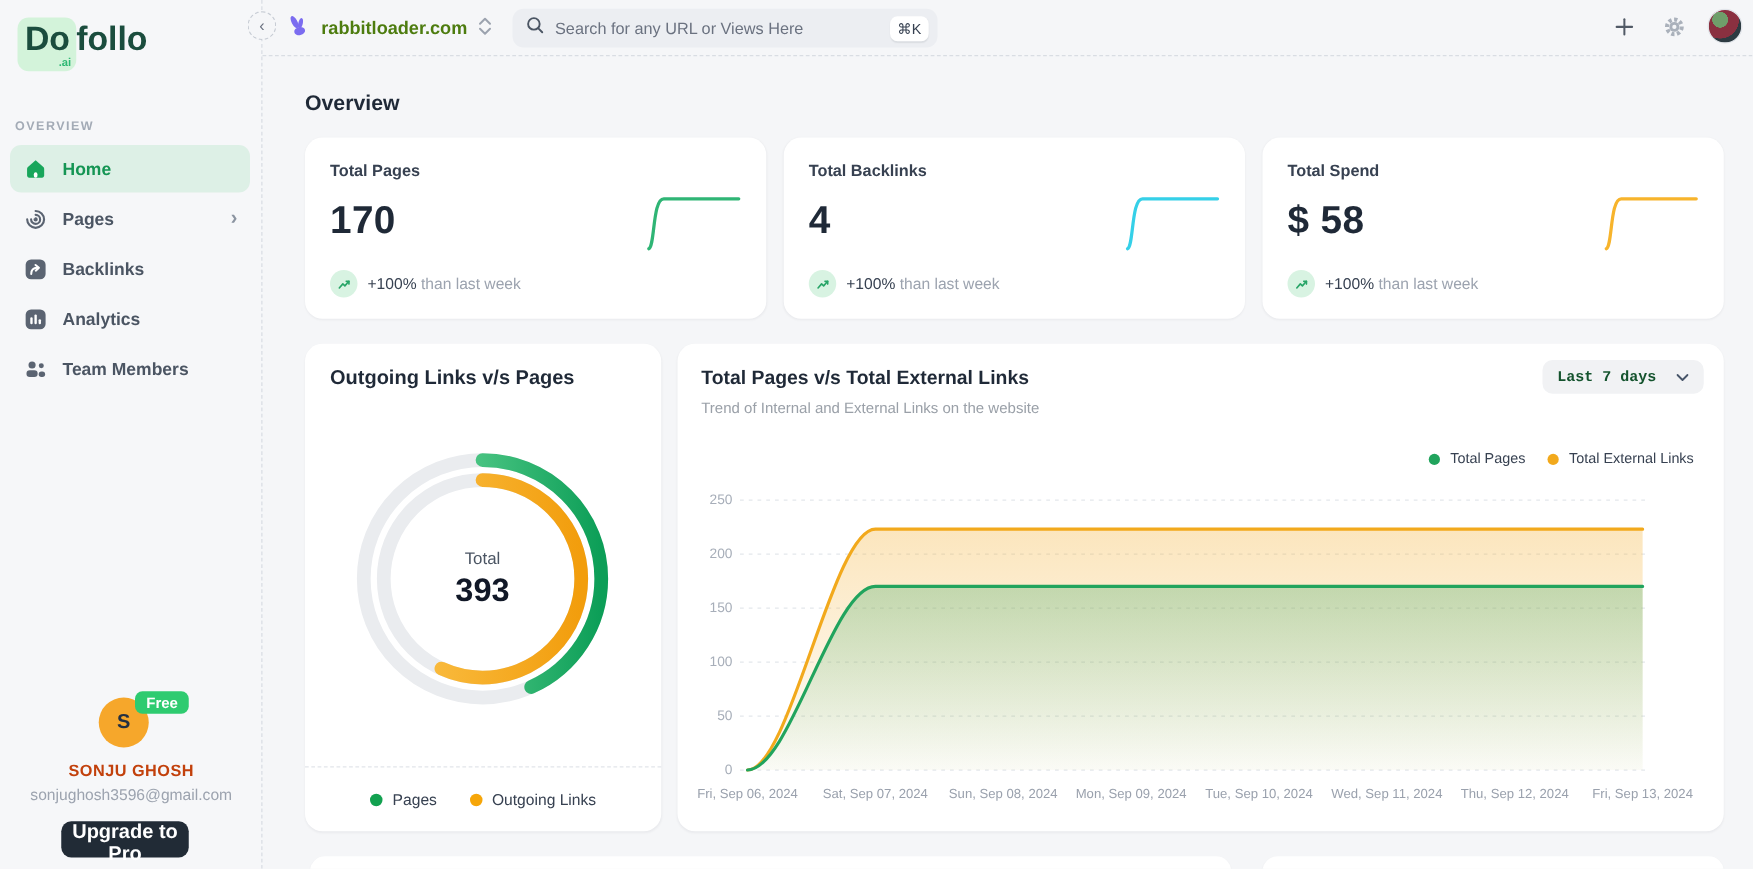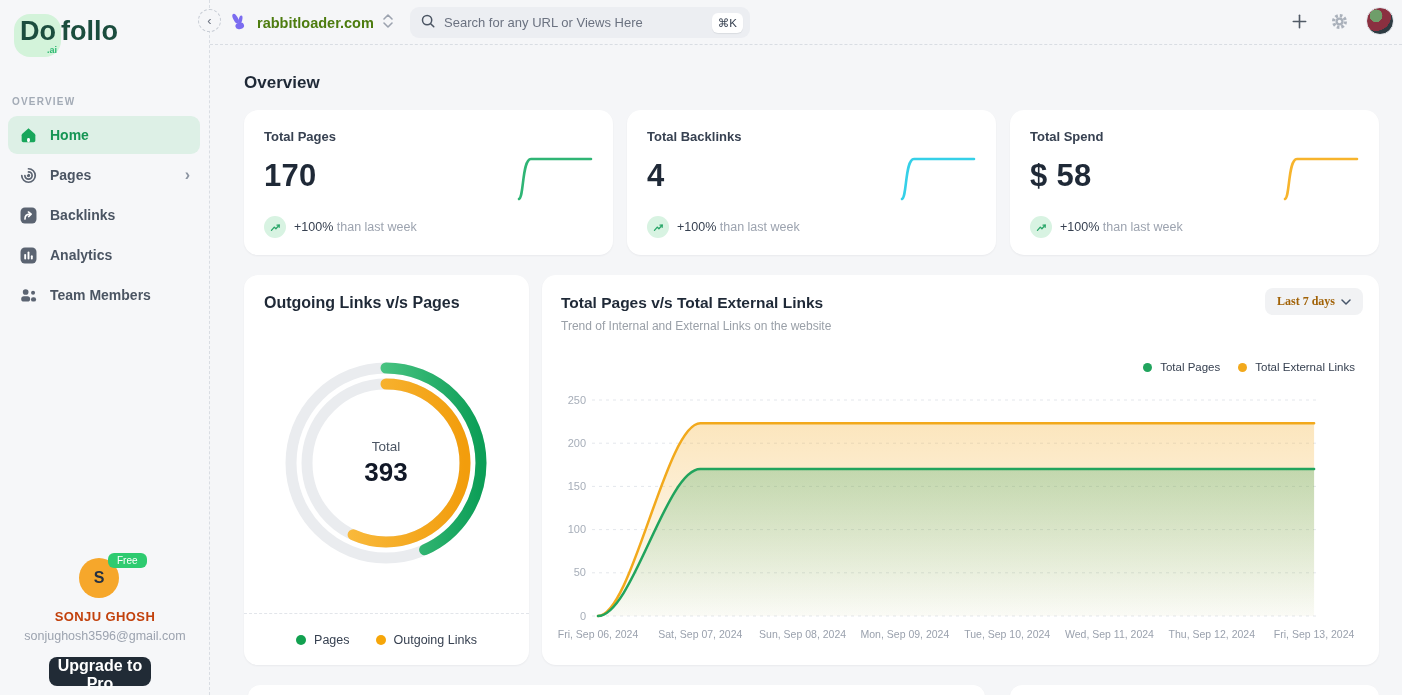--- a/index.html
+++ b/index.html
@@ -4,40 +4,40 @@
 <style>
   * { margin:0; padding:0; box-sizing:border-box; }
   html,body { width:1402px; height:695px; overflow:hidden; }
   body { font-family:"Liberation Sans", sans-serif; background:#f5f6f8; color:#1f2937; }
   .screen { position:relative; width:1402px; height:695px; }
 
   
   .sidebar { position:absolute; left:0; top:0; width:210px; height:695px;
              background:#f6f7f9; border-right:1px dashed #d9dde3; }
   .logo { position:absolute; left:14px; top:14px; display:flex; align-items:flex-start; }
-  .logo-do { position:relative; background:#d3f3da; border-radius:16px; padding:4px 5px 12px 6px;
+  .logo-do { position:relative; background:#d3f3da; border-radius:9px; padding:4px 5px 12px 6px;
              font-size:27px; font-weight:800; color:#1b4d3e; line-height:1; }
   .logo-ai { position:absolute; right:4px; bottom:2px; font-size:9px; font-weight:700; color:#2eb873; }
   .logo-rest { font-size:27px; font-weight:800; color:#1b4d3e; line-height:1; padding-top:4px; }
 
   .section-label { position:absolute; left:12px; top:96px; font-size:10px; font-weight:700;
                    letter-spacing:1.2px; color:#a3abb6; }
   .menu { position:absolute; left:8px; top:116px; width:192px; display:flex; flex-direction:column; gap:2px; }
   .menu-item { display:flex; align-items:center; gap:12px; height:38px; padding:0 10px;
                border-radius:9px; font-size:14px; font-weight:600; color:#4b5563; cursor:pointer; }
   .menu-item .mi-icon { width:20px; height:20px; flex:0 0 20px; display:flex; align-items:center; justify-content:center; }
   .menu-item.active { background:#ddf0e6; color:#159554; }
   .menu-item .chev { margin-left:auto; color:#8b94a1; font-size:16px; line-height:1; }
 
   .user-box { position:absolute; left:5px; bottom:0; width:200px; height:150px; text-align:center; }
   .user-avatar { position:absolute; left:74px; top:13px; width:40px; height:40px; border-radius:50%;
                  background:#f6a72b; color:#243042; font-size:16px; font-weight:700;
                  display:flex; align-items:center; justify-content:center; }
   .plan-badge { position:absolute; left:103px; top:8px; background:#2ecb70; color:#fff;
-                font-size:10px; font-weight:400; padding:2px 9px; border-radius:6px; }
+                font-size:12px; font-weight:700; padding:2px 9px; border-radius:6px; }
   .user-name { position:absolute; top:64px; width:100%; font-size:13px; font-weight:700;
                letter-spacing:.4px; color:#c2410c; }
   .user-email { position:absolute; top:84px; width:100%; font-size:12.5px; color:#9ca3af; }
   .upgrade-btn { position:absolute; left:44px; top:112px; width:102px; height:29px; background:#212b36;
                  color:#fff; border:none; border-radius:8px; font-size:16px; font-weight:700;
                  font-family:inherit; cursor:pointer; }
 
   
   .topbar { position:absolute; left:210px; top:0; width:1192px; height:45px;
             border-bottom:1px dashed #d9dde3; }
@@ -86,22 +86,22 @@
   .donut-center .dc-value { font-size:26px; font-weight:700; color:#111827; }
   .donut-legend { position:absolute; left:0; bottom:0; width:100%; height:52px;
                   border-top:1px dashed #e2e5ea; display:flex; align-items:center; justify-content:center; gap:26px; }
   .legend-item { display:flex; align-items:center; gap:8px; font-size:12.5px; color:#374151; cursor:pointer; }
   .legend-dot { width:10px; height:10px; border-radius:50%; }
 
   .chart-card { left:542px; top:275px; width:837px; height:390px; }
   .chart-card .card-title { position:absolute; left:19px; top:19px; font-size:15.5px; }
   .chart-subtitle { position:absolute; left:19px; top:44px; font-size:12px; color:#9aa0a8; }
   .range-btn { position:absolute; right:16px; top:13px; height:27px; background:#f1f2f4; border:none;
-               border-radius:8px; font-size:12px; color:#a16207; font-family:Liberation Serif, serif; font-weight:600;
-               padding:0 12px; display:flex; align-items:center; gap:6px; cursor:pointer; }
+               border-radius:8px; font-size:12px; color:#14532d; font-family:Liberation Mono, monospace; font-weight:600;
+               padding:0 12px; display:flex; align-items:center; gap:16px; cursor:pointer; }
   .chart-legend { position:absolute; right:24px; top:86px; display:flex; align-items:center; gap:18px; }
   .chart-legend .legend-item { font-size:11.5px; }
   .chart-legend .legend-dot { width:9px; height:9px; }
   .trend-svg { position:absolute; left:4px; top:113px; width:810px; height:260px; }
 
   .peek-left { left:248px; top:685px; width:737px; height:12px; border-radius:14px 14px 0 0; }
   .peek-right { left:1010px; top:685px; width:369px; height:12px; border-radius:14px 14px 0 0; }
 </style>
 </head>
 <body>

